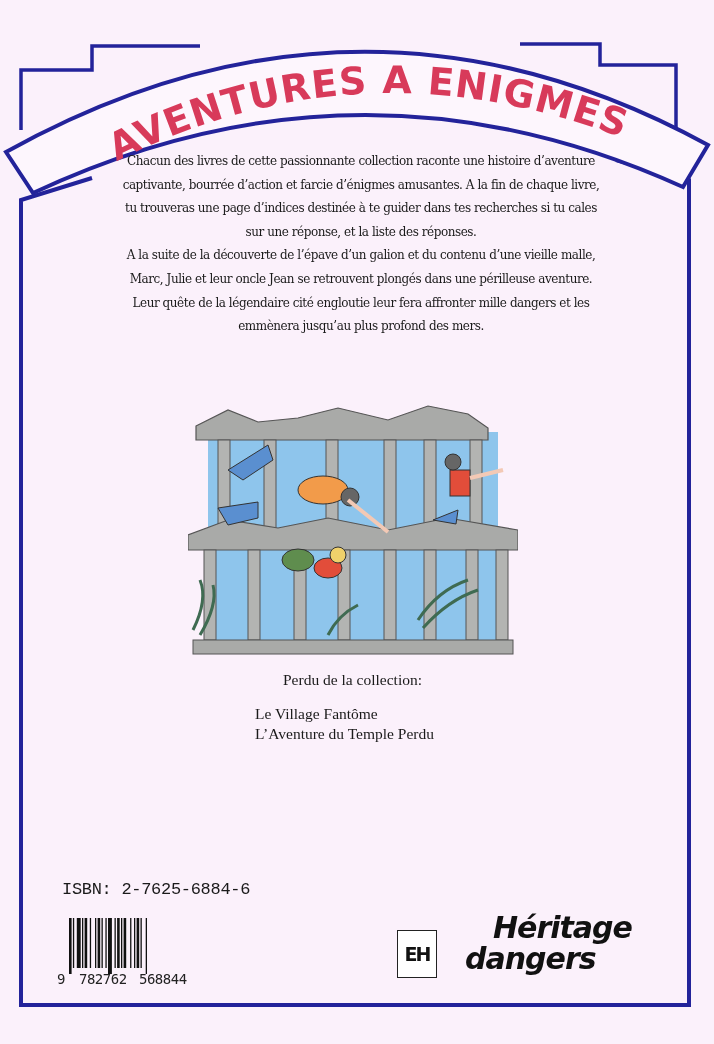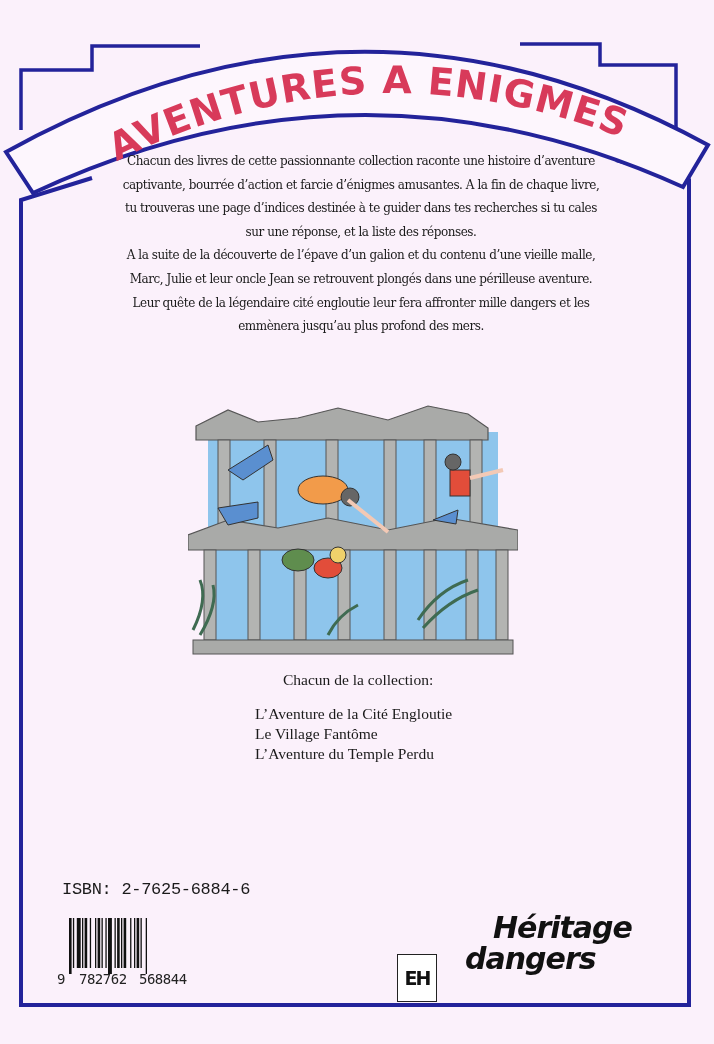--- a/index.html
+++ b/index.html
@@ -5,21 +5,21 @@
   html,body{margin:0;padding:0;}
   body{width:714px;height:1044px;background:#fbf1fb;position:relative;overflow:hidden;font-family:"DejaVu Serif","Liberation Serif",serif;color:#1a1a1a;}
   #frame{position:absolute;left:0;top:0;}
   .blurb{position:absolute;left:118px;top:150px;width:486px;text-align:center;font-size:12px;line-height:23.6px;font-family:"DejaVu Serif",serif;letter-spacing:-0.45px;}
   .blurb p{margin:0;}
   .illus{position:absolute;left:188px;top:400px;width:330px;height:258px;}
   .titles{position:absolute;left:255px;top:670px;font-family:"Liberation Serif",serif;font-size:15.5px;line-height:20px;}
   .titles .hdr{margin-left:28px;margin-bottom:14px;}
   .isbn{position:absolute;left:62px;top:880px;font-family:Liberation Mono, monospace;font-size:17px;letter-spacing:-0.3px;}
   .barcode{position:absolute;left:55px;top:918px;width:150px;height:68px;}
-  .eh{position:absolute;left:397px;top:930px;width:38px;height:46px;border:1.5px solid #222;background:#fff;display:flex;align-items:center;justify-content:center;font-family:"DejaVu Sans",sans-serif;font-weight:bold;font-size:19px;letter-spacing:-2px;color:#111;margin-top:24px;}
+  .eh{position:absolute;left:397px;top:930px;width:38px;height:46px;border:1.5px solid #222;background:#fff;display:flex;align-items:center;justify-content:center;font-family:"DejaVu Sans",sans-serif;font-weight:bold;font-size:19px;letter-spacing:-2px;color:#111;}
   .brand{position:absolute;left:465px;top:912px;font-family:"DejaVu Sans",sans-serif;font-weight:bold;font-style:italic;color:#111;}
   .brand .l1{display:block;margin-left:28px;font-size:30px;line-height:32px;letter-spacing:-1px;font-style:italic;}
   .brand .l2{display:block;font-size:30px;line-height:30px;letter-spacing:-1px;}
 </style>
 </head>
 <body>
 
 <svg id="frame" width="714" height="1044" viewBox="0 0 714 1044">
   <defs>
     <path id="arcText" d="M100,170 Q360,30 640,145"></path>
@@ -86,22 +86,21 @@
   </g>
   <g stroke="#333" stroke-width="1">
     <rect x="262" y="70" width="20" height="26" fill="#e24d3a"></rect>
     <circle cx="265" cy="62" r="8" fill="#666"></circle>
     <path d="M245,120 L270,110 L268,124 Z" fill="#5a8fd0"></path>
     <line x1="282" y1="78" x2="315" y2="70" stroke="#f3c9b5" stroke-width="4"></line>
   </g>
 </svg>
 
 <div class="titles">
-  <div class="hdr">Chacun de la collection:</div>
-  <div>L’Aventure de la Cité Engloutie</div>
+  <div class="hdr">Perdu de la collection:</div>
   <div>Le Village Fantôme</div>
   <div>L’Aventure du Temple Perdu</div>
 </div>
 
 <div class="isbn">ISBN: 2-7625-6884-6</div>
 
 <svg class="barcode" viewBox="0 0 150 68">
   <g fill="#111" id="bars">
       <rect x="14" y="0" width="2.6" height="56"></rect>
       <rect x="17.900000000000002" y="0" width="1.3" height="50"></rect>

